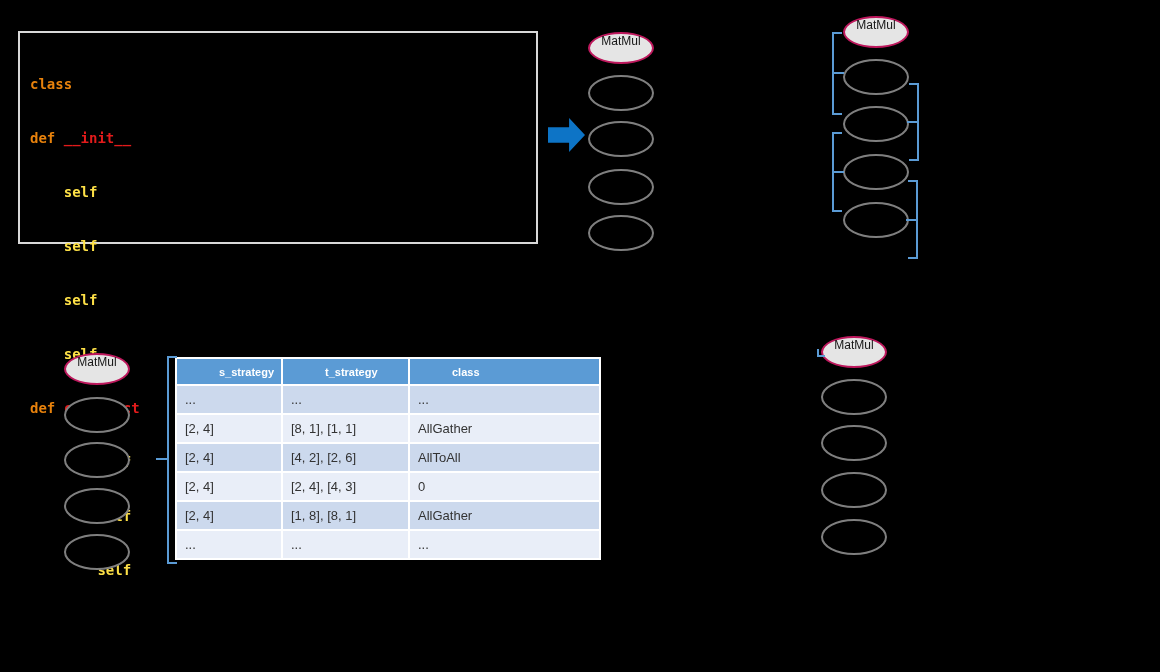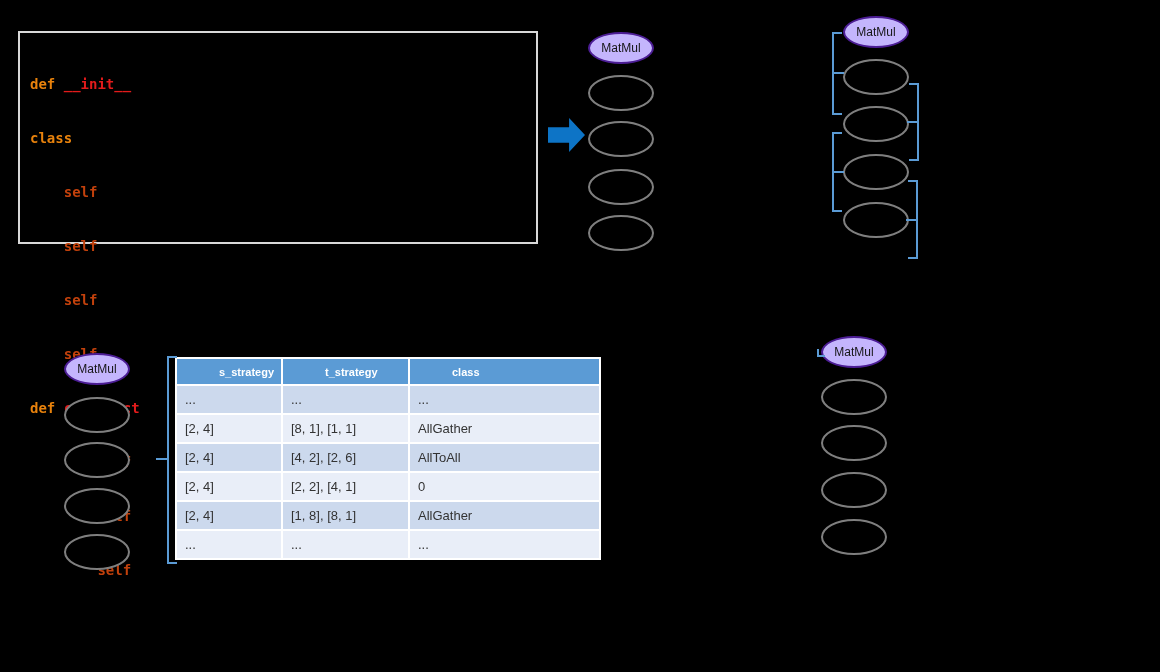--- a/index.html
+++ b/index.html
@@ -7,25 +7,25 @@
          font-family:"Liberation Sans", sans-serif;}
 
   
   .code-box{position:absolute;left:18px;top:31px;width:520px;height:213px;
             border:2px solid #d9d9d9;box-sizing:border-box;
             font-family:"DejaVu Sans Mono", monospace;font-weight:bold;
             font-size:14px;line-height:18px;white-space:pre;
             padding:6px 0 0 10px;background:#000;}
   .tok-kw{color:#e8820c;}
   .tok-name{color:#e21b1b;}
-  .tok-self{color:#c2410c;}
+  .tok-self{color:#fde047;}
 
   
-  .matmul{position:absolute;width:62px;height:28px;border:2px solid #4c1d95;
-          border-radius:50%;background:#c4b5fd;display:flex;align-items:center;
+  .matmul{position:absolute;width:62px;height:28px;border:2px solid #be185d;
+          border-radius:50%;background:#e5e5e5;display:flex;align-items:flex-start;
           justify-content:center;font-size:12px;color:#151515;}
   .gnode{position:absolute;width:62px;height:32px;border:2px solid #7f7f7f;
          border-radius:50%;background:#000;}
 
   
   .block-arrow{position:absolute;left:548px;top:118px;width:37px;height:34px;
                background:#0d74c6;
                clip-path:polygon(0 27%,57% 27%,57% 0,100% 50%,57% 100%,57% 73%,0 73%);}
 
   
@@ -44,22 +44,22 @@
   .col1{width:62px;min-width:62px;}
   .col2{width:83px;min-width:83px;}
   .col3{width:147px;min-width:147px;}
 </style>
 </head>
 <body>
 
 <div class="stage">
 
   <div class="code-box">
+    <div class="code-line"><span class="tok-kw">class</span></div>
     <div class="code-line"><span class="tok-kw">def </span><span class="tok-name">__init__</span></div>
-    <div class="code-line"><span class="tok-kw">class</span></div>
     <div class="code-line"><span class="tok-self">    self</span></div>
     <div class="code-line"><span class="tok-self">    self</span></div>
     <div class="code-line"><span class="tok-self">    self</span></div>
     <div class="code-line"><span class="tok-self">    self</span></div>
     <div class="code-line"><span class="tok-kw">def </span><span class="tok-name">construct</span></div>
     <div class="code-line"><span class="tok-self">        self</span></div>
     <div class="code-line"><span class="tok-self">        self</span></div>
     <div class="code-line"><span class="tok-self">        self</span></div>
   </div>
 
@@ -122,21 +122,21 @@
       <td>[8, 1], [1, 1]</td>
       <td>AllGather</td>
     </tr>
     <tr class="dark">
       <td>[2, 4]</td>
       <td>[4, 2], [2, 6]</td>
       <td>AllToAll</td>
     </tr>
     <tr class="light">
       <td>[2, 4]</td>
-      <td>[2, 2], [4, 1]</td>
+      <td>[2, 4], [4, 3]</td>
       <td>0</td>
     </tr>
     <tr class="dark">
       <td>[2, 4]</td>
       <td>[1, 8], [8, 1]</td>
       <td>AllGather</td>
     </tr>
     <tr class="light">
       <td>...</td>
       <td>...</td>

